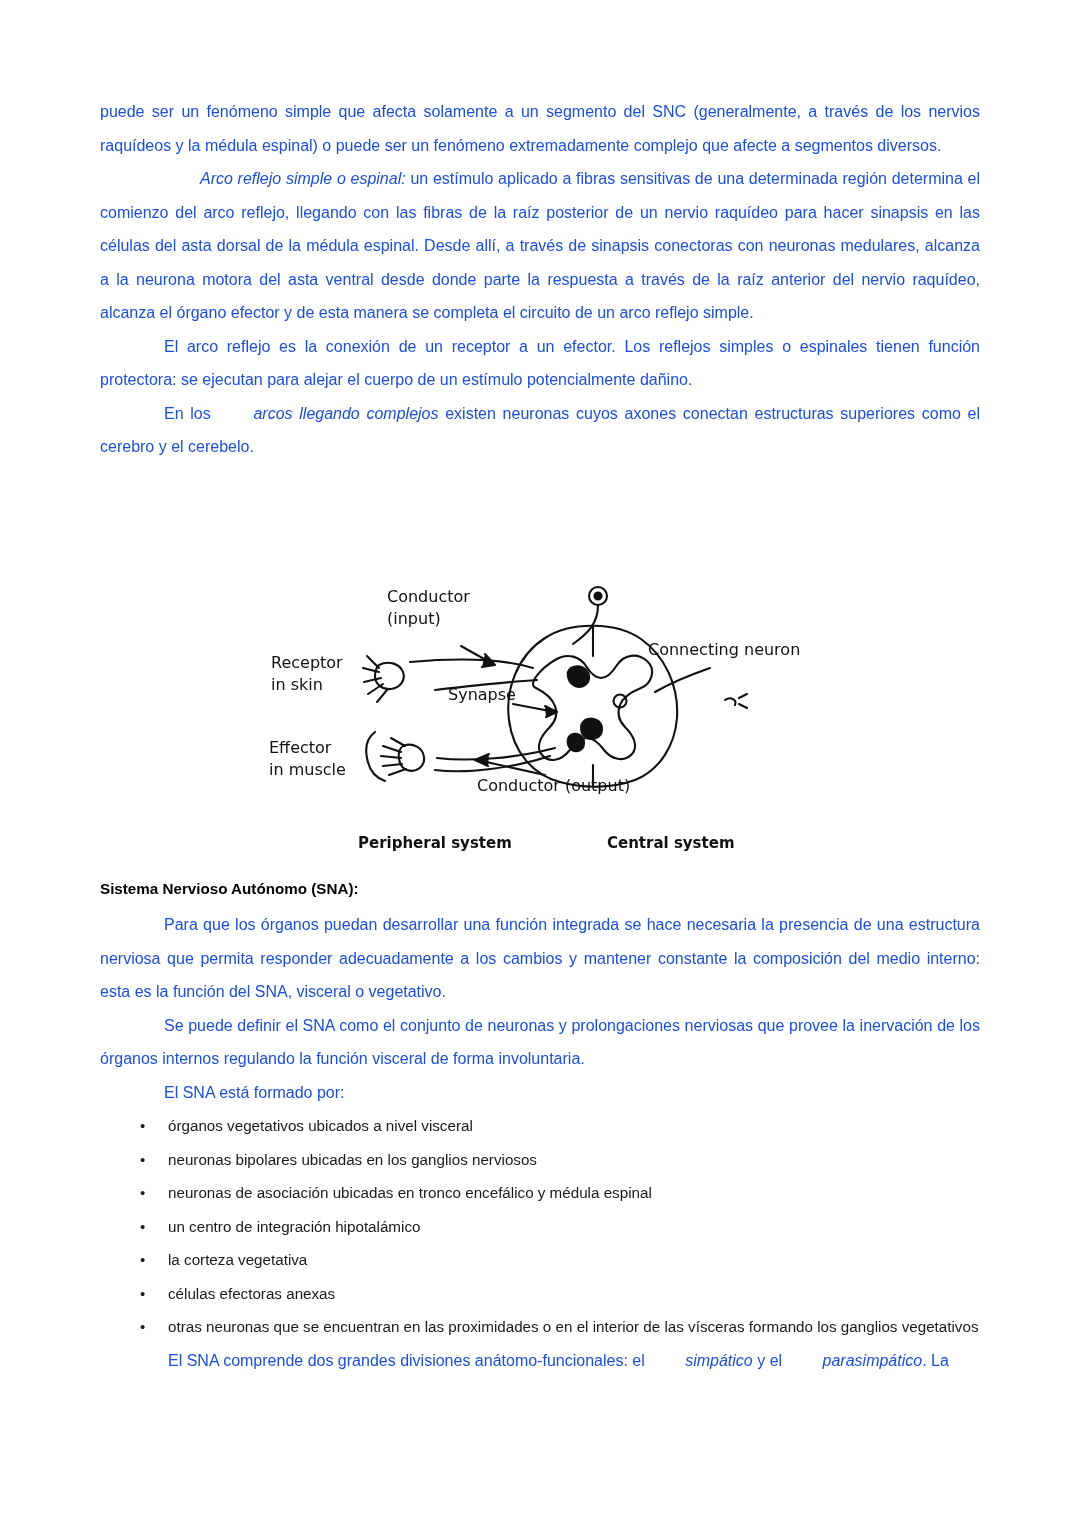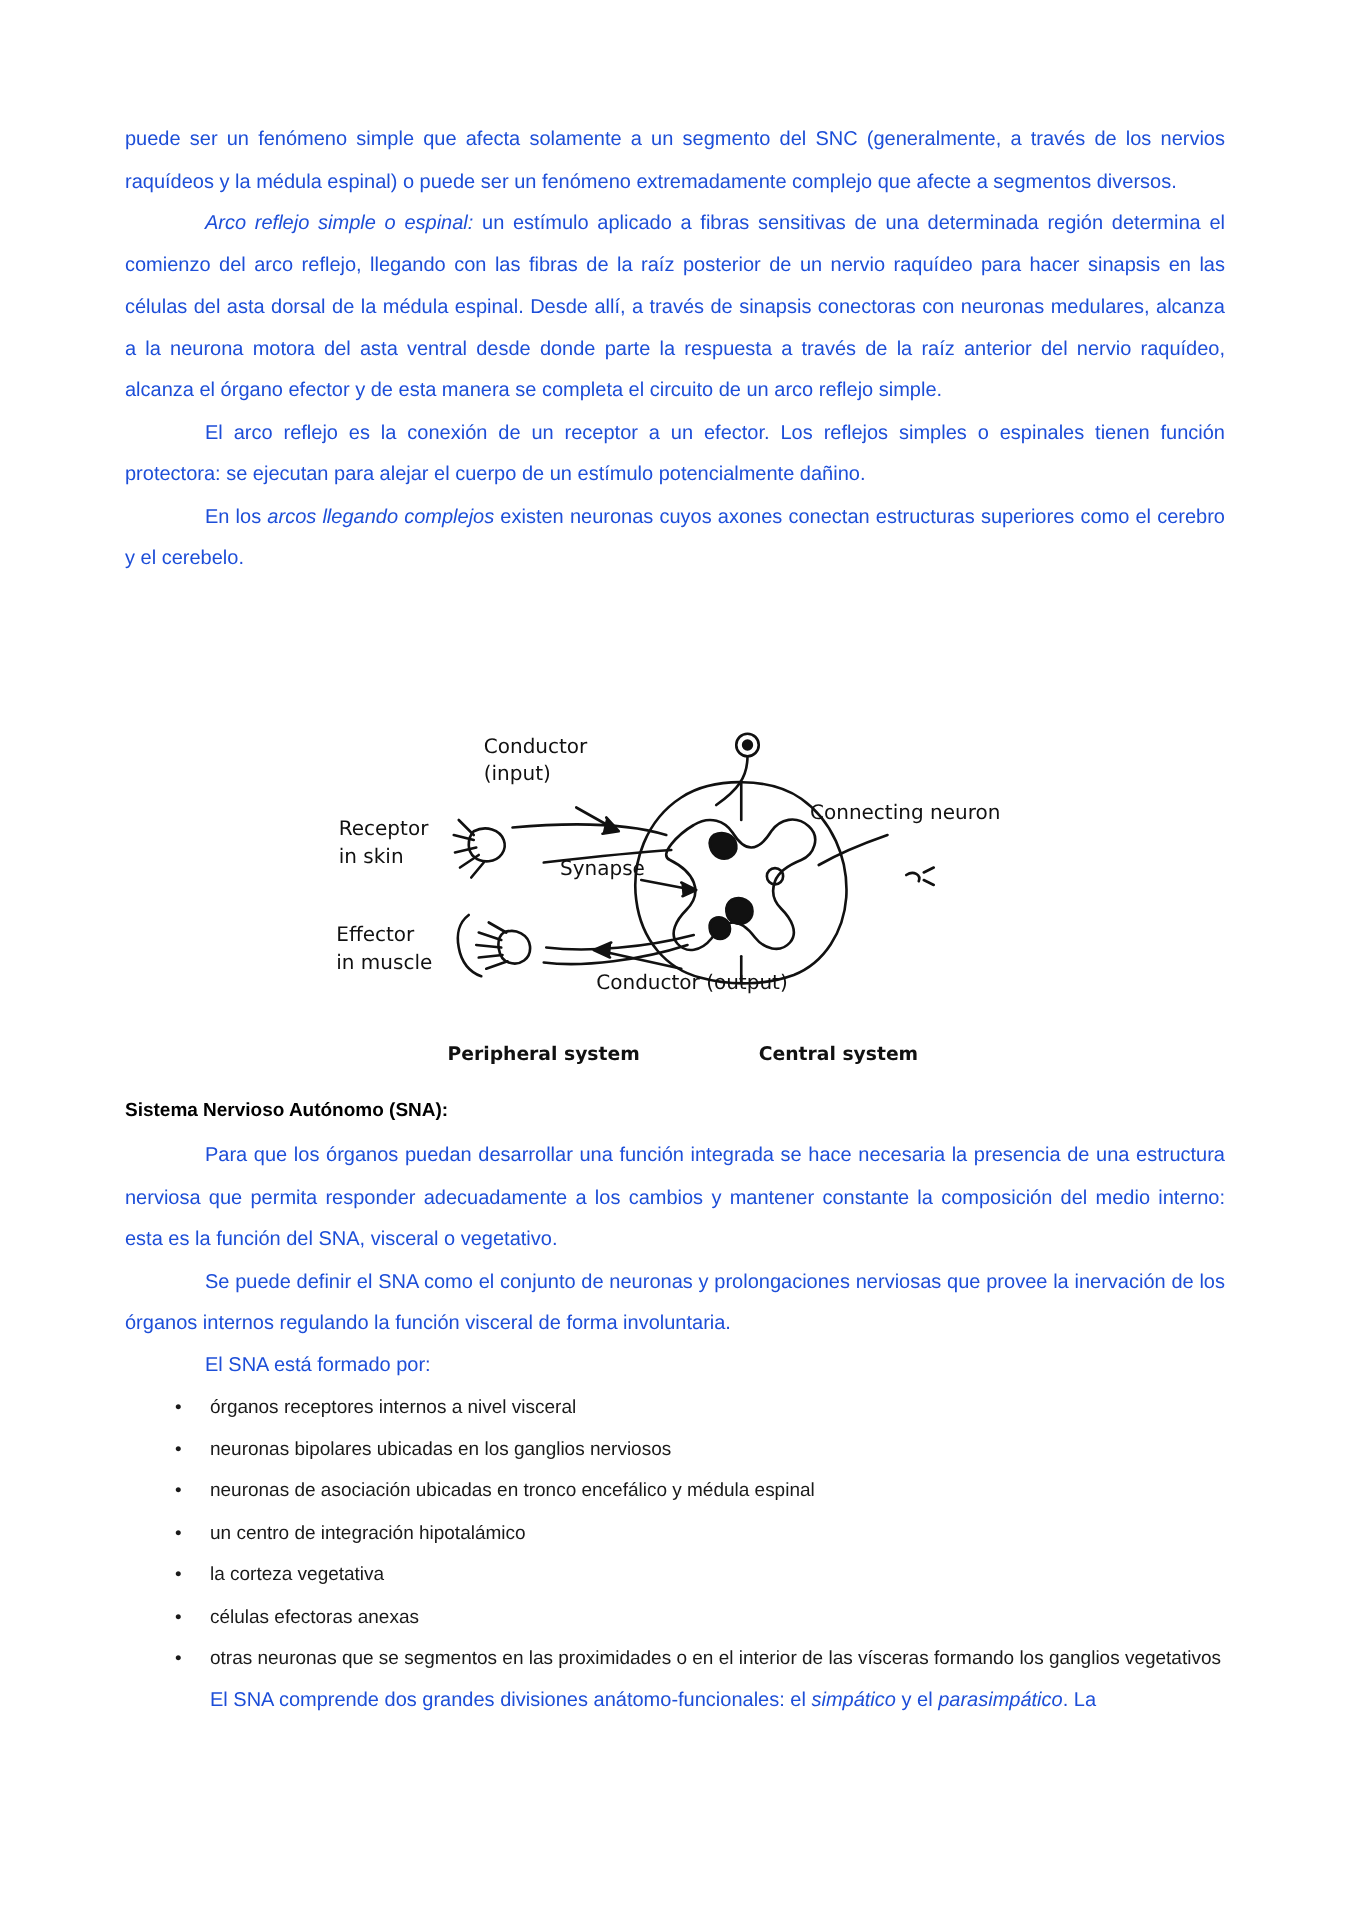--- a/index.html
+++ b/index.html
@@ -32,21 +32,21 @@
     margin: 0 0 0 0;
     font-size: 16px;
     line-height: 33.5px;
     text-align: justify;
     text-justify: inter-word;
     color: #1d4ed8;
   }
   p.indent {
     text-indent: 64px;
   }
-  .ital { font-style: italic; }
+  .ital { font-style: italic; margin-left: 36px; }
 
   .figure {
     position: absolute;
     left: 255px;
     top: 560px;
     width: 570px;
     height: 305px;
   }
   .figure svg { display: block; }
 
@@ -201,21 +201,21 @@
   <div class="section-title">Sistema Nervioso Autónomo (SNA):</div>
 
   <div class="content2">
     <p class="body-text indent">Para que los órganos puedan desarrollar una función integrada se hace necesaria la presencia de una estructura nerviosa que permita responder adecuadamente a los cambios y mantener constante la composición del medio interno: esta es la función del SNA, visceral o vegetativo.</p>
     <p class="body-text indent">Se puede definir el SNA como el conjunto de neuronas y prolongaciones nerviosas que provee la inervación de los órganos internos regulando la función visceral de forma involuntaria.</p>
     <p class="body-text indent">El SNA está formado por:</p>
 
     <ul class="sna-list">
       <li>
         <span class="bullet">•</span>
-        <span>órganos receptores internos a nivel visceral</span>
+        <span>órganos vegetativos ubicados a nivel visceral</span>
       </li>
       <li>
         <span class="bullet">•</span>
         <span>neuronas bipolares ubicadas en los ganglios nerviosos</span>
       </li>
       <li>
         <span class="bullet">•</span>
         <span>neuronas de asociación ubicadas en tronco encefálico y médula espinal</span>
       </li>
       <li>
@@ -225,21 +225,21 @@
       <li>
         <span class="bullet">•</span>
         <span>la corteza vegetativa</span>
       </li>
       <li>
         <span class="bullet">•</span>
         <span>células efectoras anexas</span>
       </li>
       <li>
         <span class="bullet">•</span>
-        <span>otras neuronas que se segmentos en las proximidades o en el interior de las vísceras formando los ganglios vegetativos</span>
+        <span>otras neuronas que se encuentran en las proximidades o en el interior de las vísceras formando los ganglios vegetativos</span>
       </li>
     </ul>
 
     <p class="body-text" style="padding-left:68px;">
       <span>El SNA comprende dos grandes divisiones anátomo-funcionales: el </span><span class="ital">simpático</span><span> y el </span><span class="ital">parasimpático</span><span>. La</span>
     </p>
   </div>
 
   <div class="footer">
   </div>

